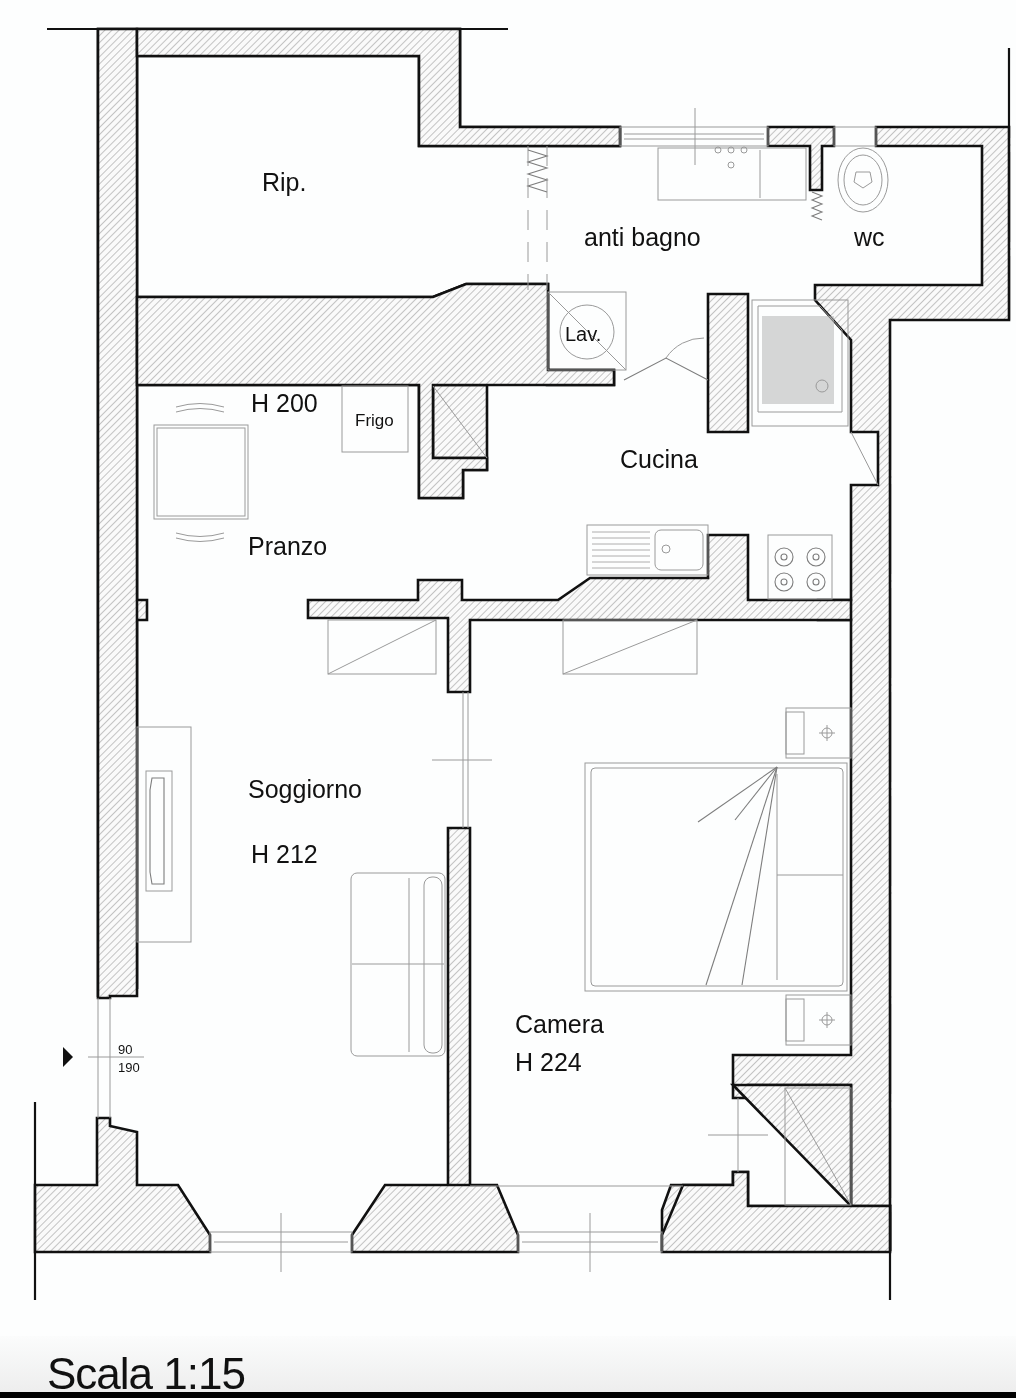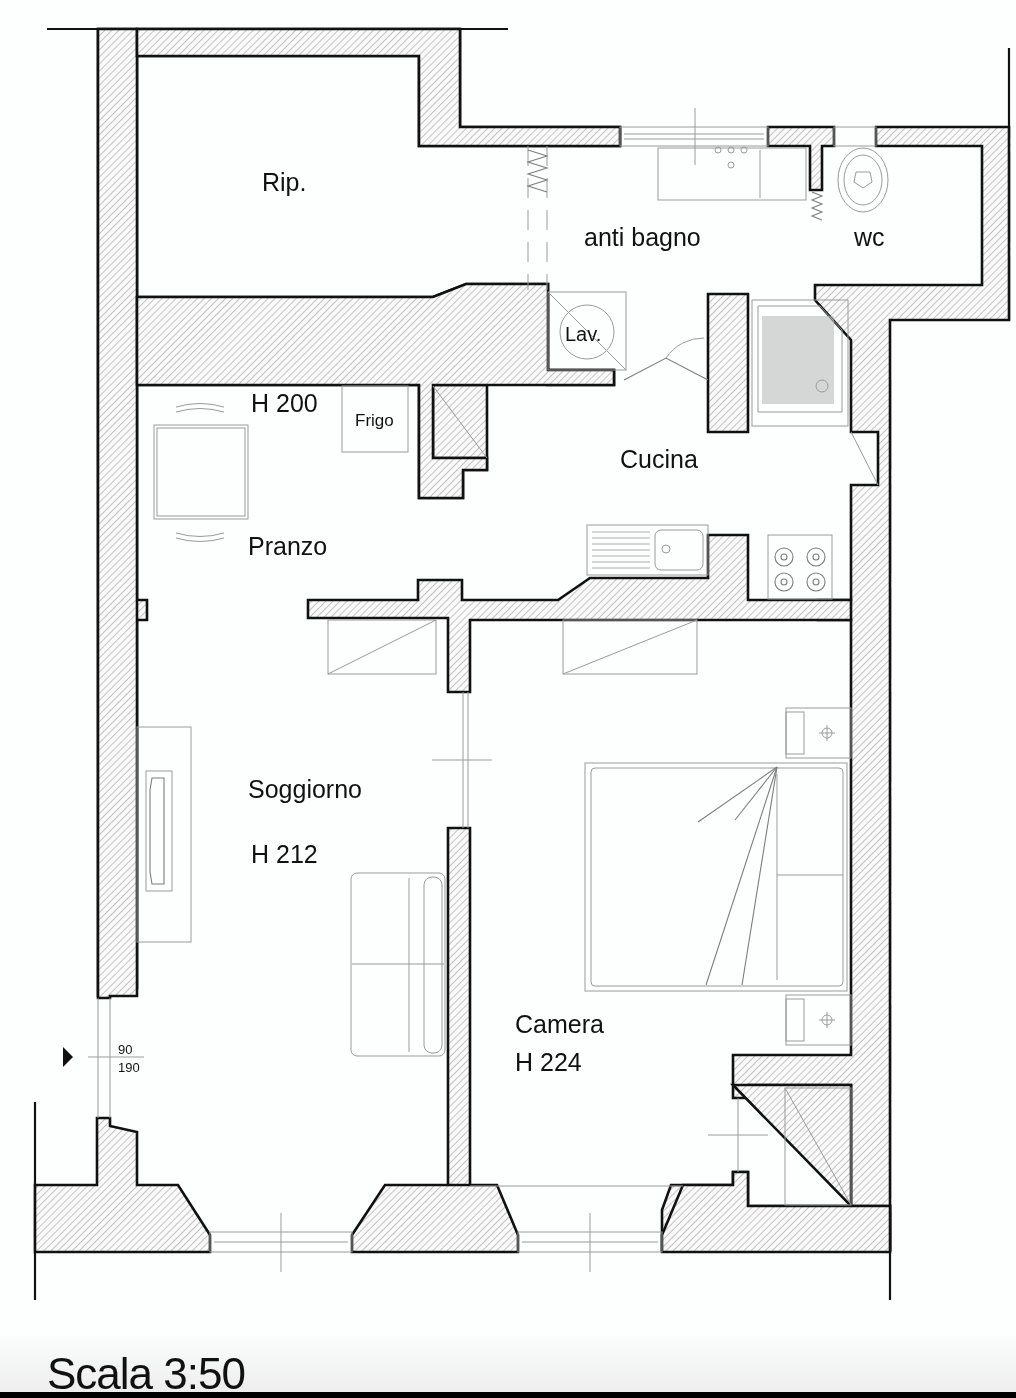--- a/index.html
+++ b/index.html
@@ -229,14 +229,14 @@
     <text class="room-label" x="248" y="798">Soggiorno</text>
     <text class="room-label" x="251" y="863">H 212</text>
     <text class="room-label" x="515" y="1033">Camera</text>
     <text class="room-label" x="515" y="1071">H 224</text>
     <text class="dim-label" x="118" y="1054">90</text>
     <text class="dim-label" x="118" y="1072">190</text>
   </g>
 </svg>
 
 <div class="footer"></div>
-<div class="scale-label">Scala 3:50</div>
+<div class="scale-label">Scala 1:15</div>
 <div class="bottom-bar"></div>
 
 </body></html>

